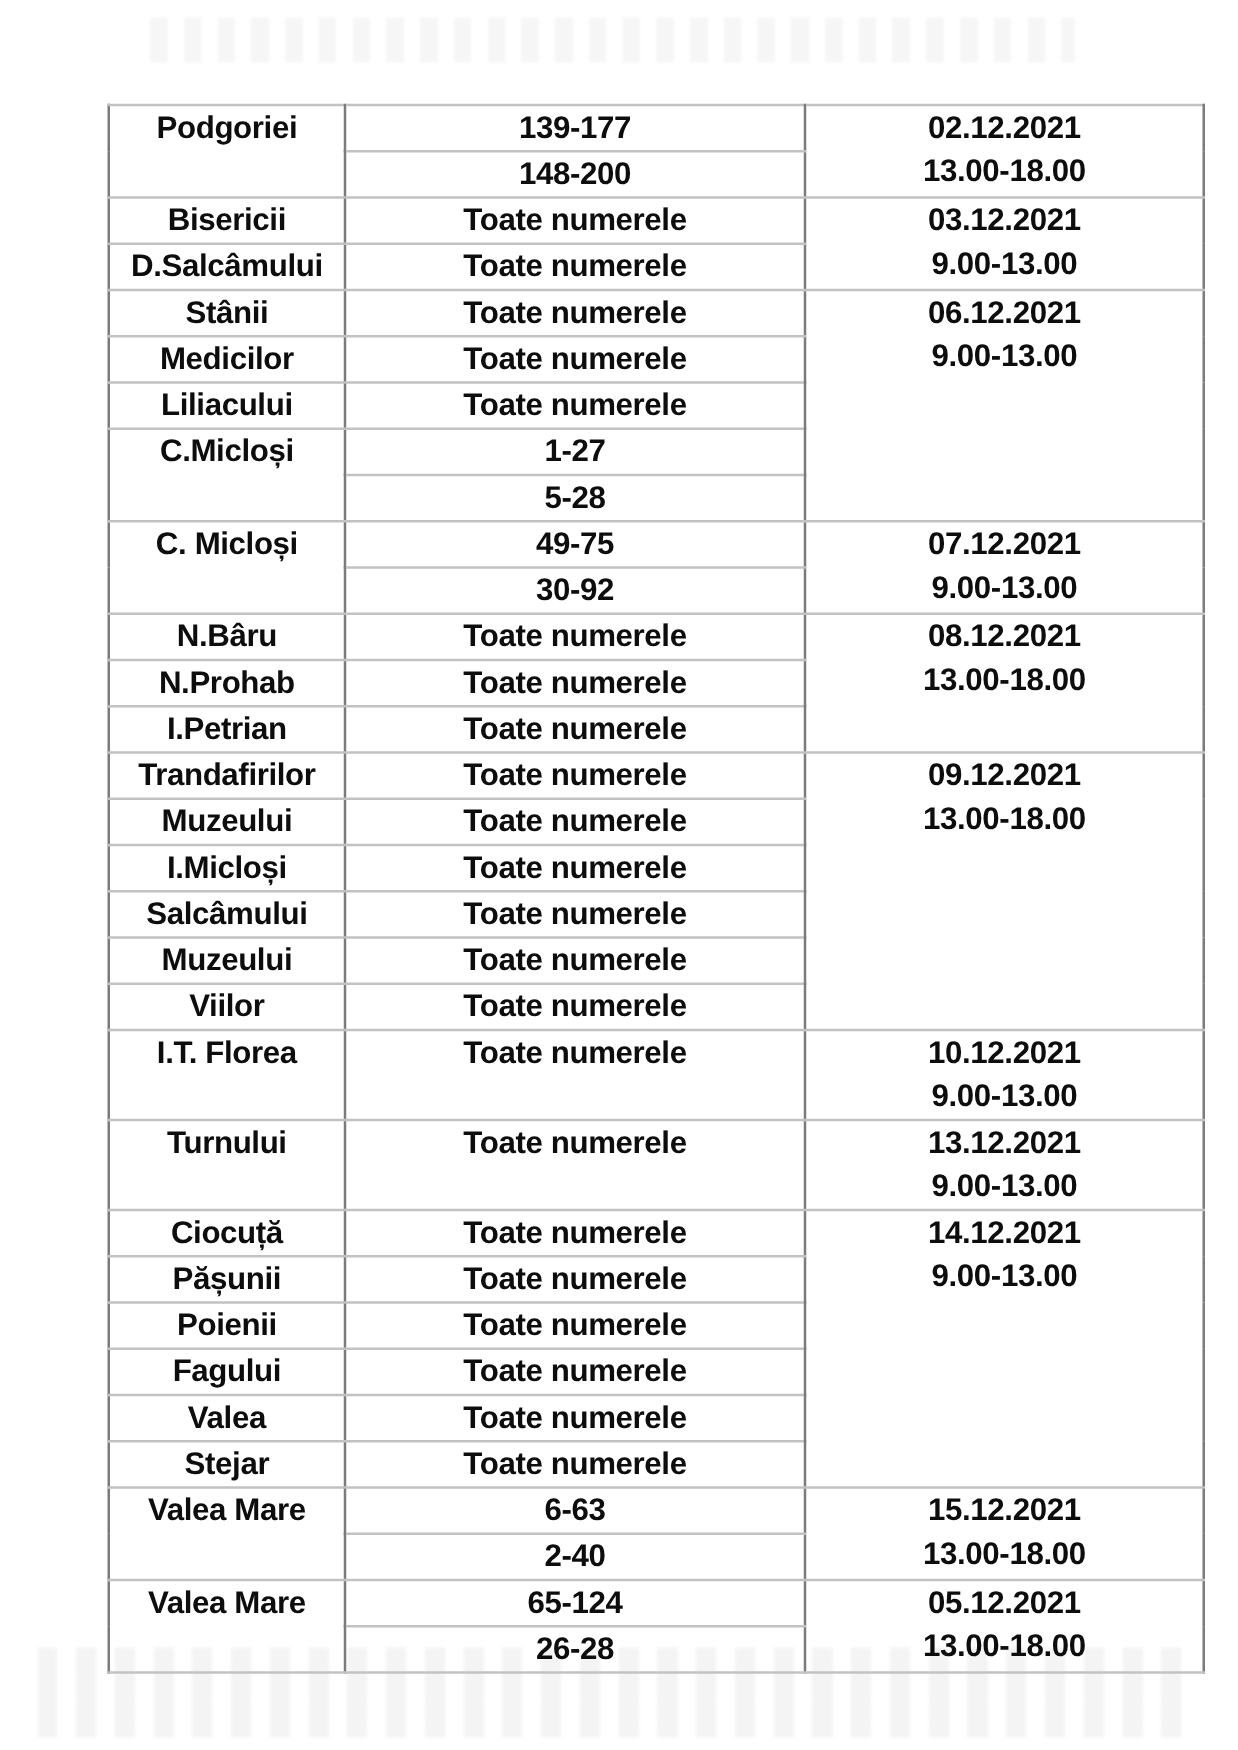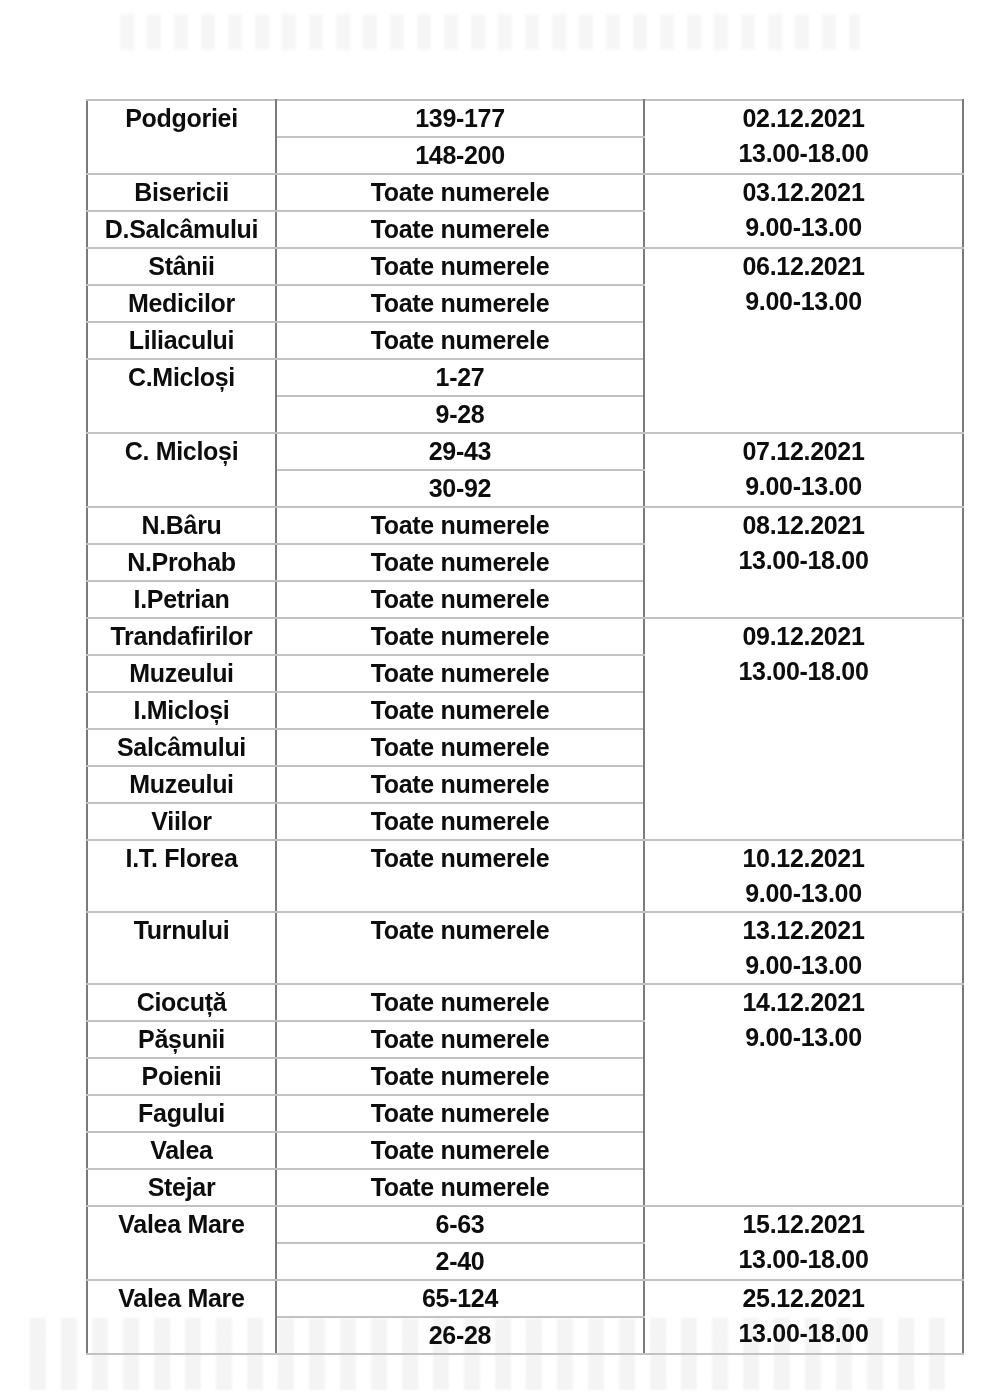--- a/index.html
+++ b/index.html
@@ -27,21 +27,21 @@
   }
   .noise-bottom{
     position:absolute;left:30px;top:1318px;width:930px;height:72px;
     background:
       repeating-linear-gradient(90deg, rgba(0,0,0,0.045) 0 16px, transparent 16px 31px),
       repeating-linear-gradient(0deg, rgba(255,255,255,0.65) 0 8px, transparent 8px 18px);
     filter:blur(1.3px);
   }
 
   table.schedule{
-    position:absolute;left:86px;top:99px;width:876px;
+    position:absolute;left:86px;top:83px;width:876px;
     border-collapse:collapse;table-layout:fixed;
     border:2px solid var(--grid_outer);
   }
   td{
     border-left:2px solid var(--grid_vertical);
     border-right:2px solid var(--grid_vertical);
     border-top:2px solid var(--grid_horizontal);
     border-bottom:2px solid var(--grid_horizontal);
     padding:0;
     vertical-align:top;
@@ -138,30 +138,30 @@
       <tr>
         <td rowspan="2">
             <div class="ln">C.Micloși</div>
           </td>
         <td>
             <div class="ln">1-27</div>
           </td>
       </tr>
       <tr>
         <td>
-            <div class="ln">9-28</div>
+            <div class="ln">5-28</div>
           </td>
       </tr>
 
       <tr>
         <td rowspan="2">
             <div class="ln">C. Micloși</div>
           </td>
         <td>
-            <div class="ln">29-43</div>
+            <div class="ln">49-75</div>
           </td>
         <td rowspan="2">
           <div class="ln">07.12.2021</div>
           <div class="ln">9.00-13.00</div>
         </td>
       </tr>
       <tr>
         <td>
             <div class="ln">30-92</div>
           </td>
@@ -346,21 +346,21 @@
       </tr>
 
       <tr>
         <td rowspan="2">
             <div class="ln">Valea Mare</div>
           </td>
         <td>
             <div class="ln">65-124</div>
           </td>
         <td rowspan="2">
-          <div class="ln">25.12.2021</div>
+          <div class="ln">05.12.2021</div>
           <div class="ln">13.00-18.00</div>
         </td>
       </tr>
       <tr>
         <td>
             <div class="ln">26-28</div>
           </td>
       </tr>
     </tbody>
   </table>

